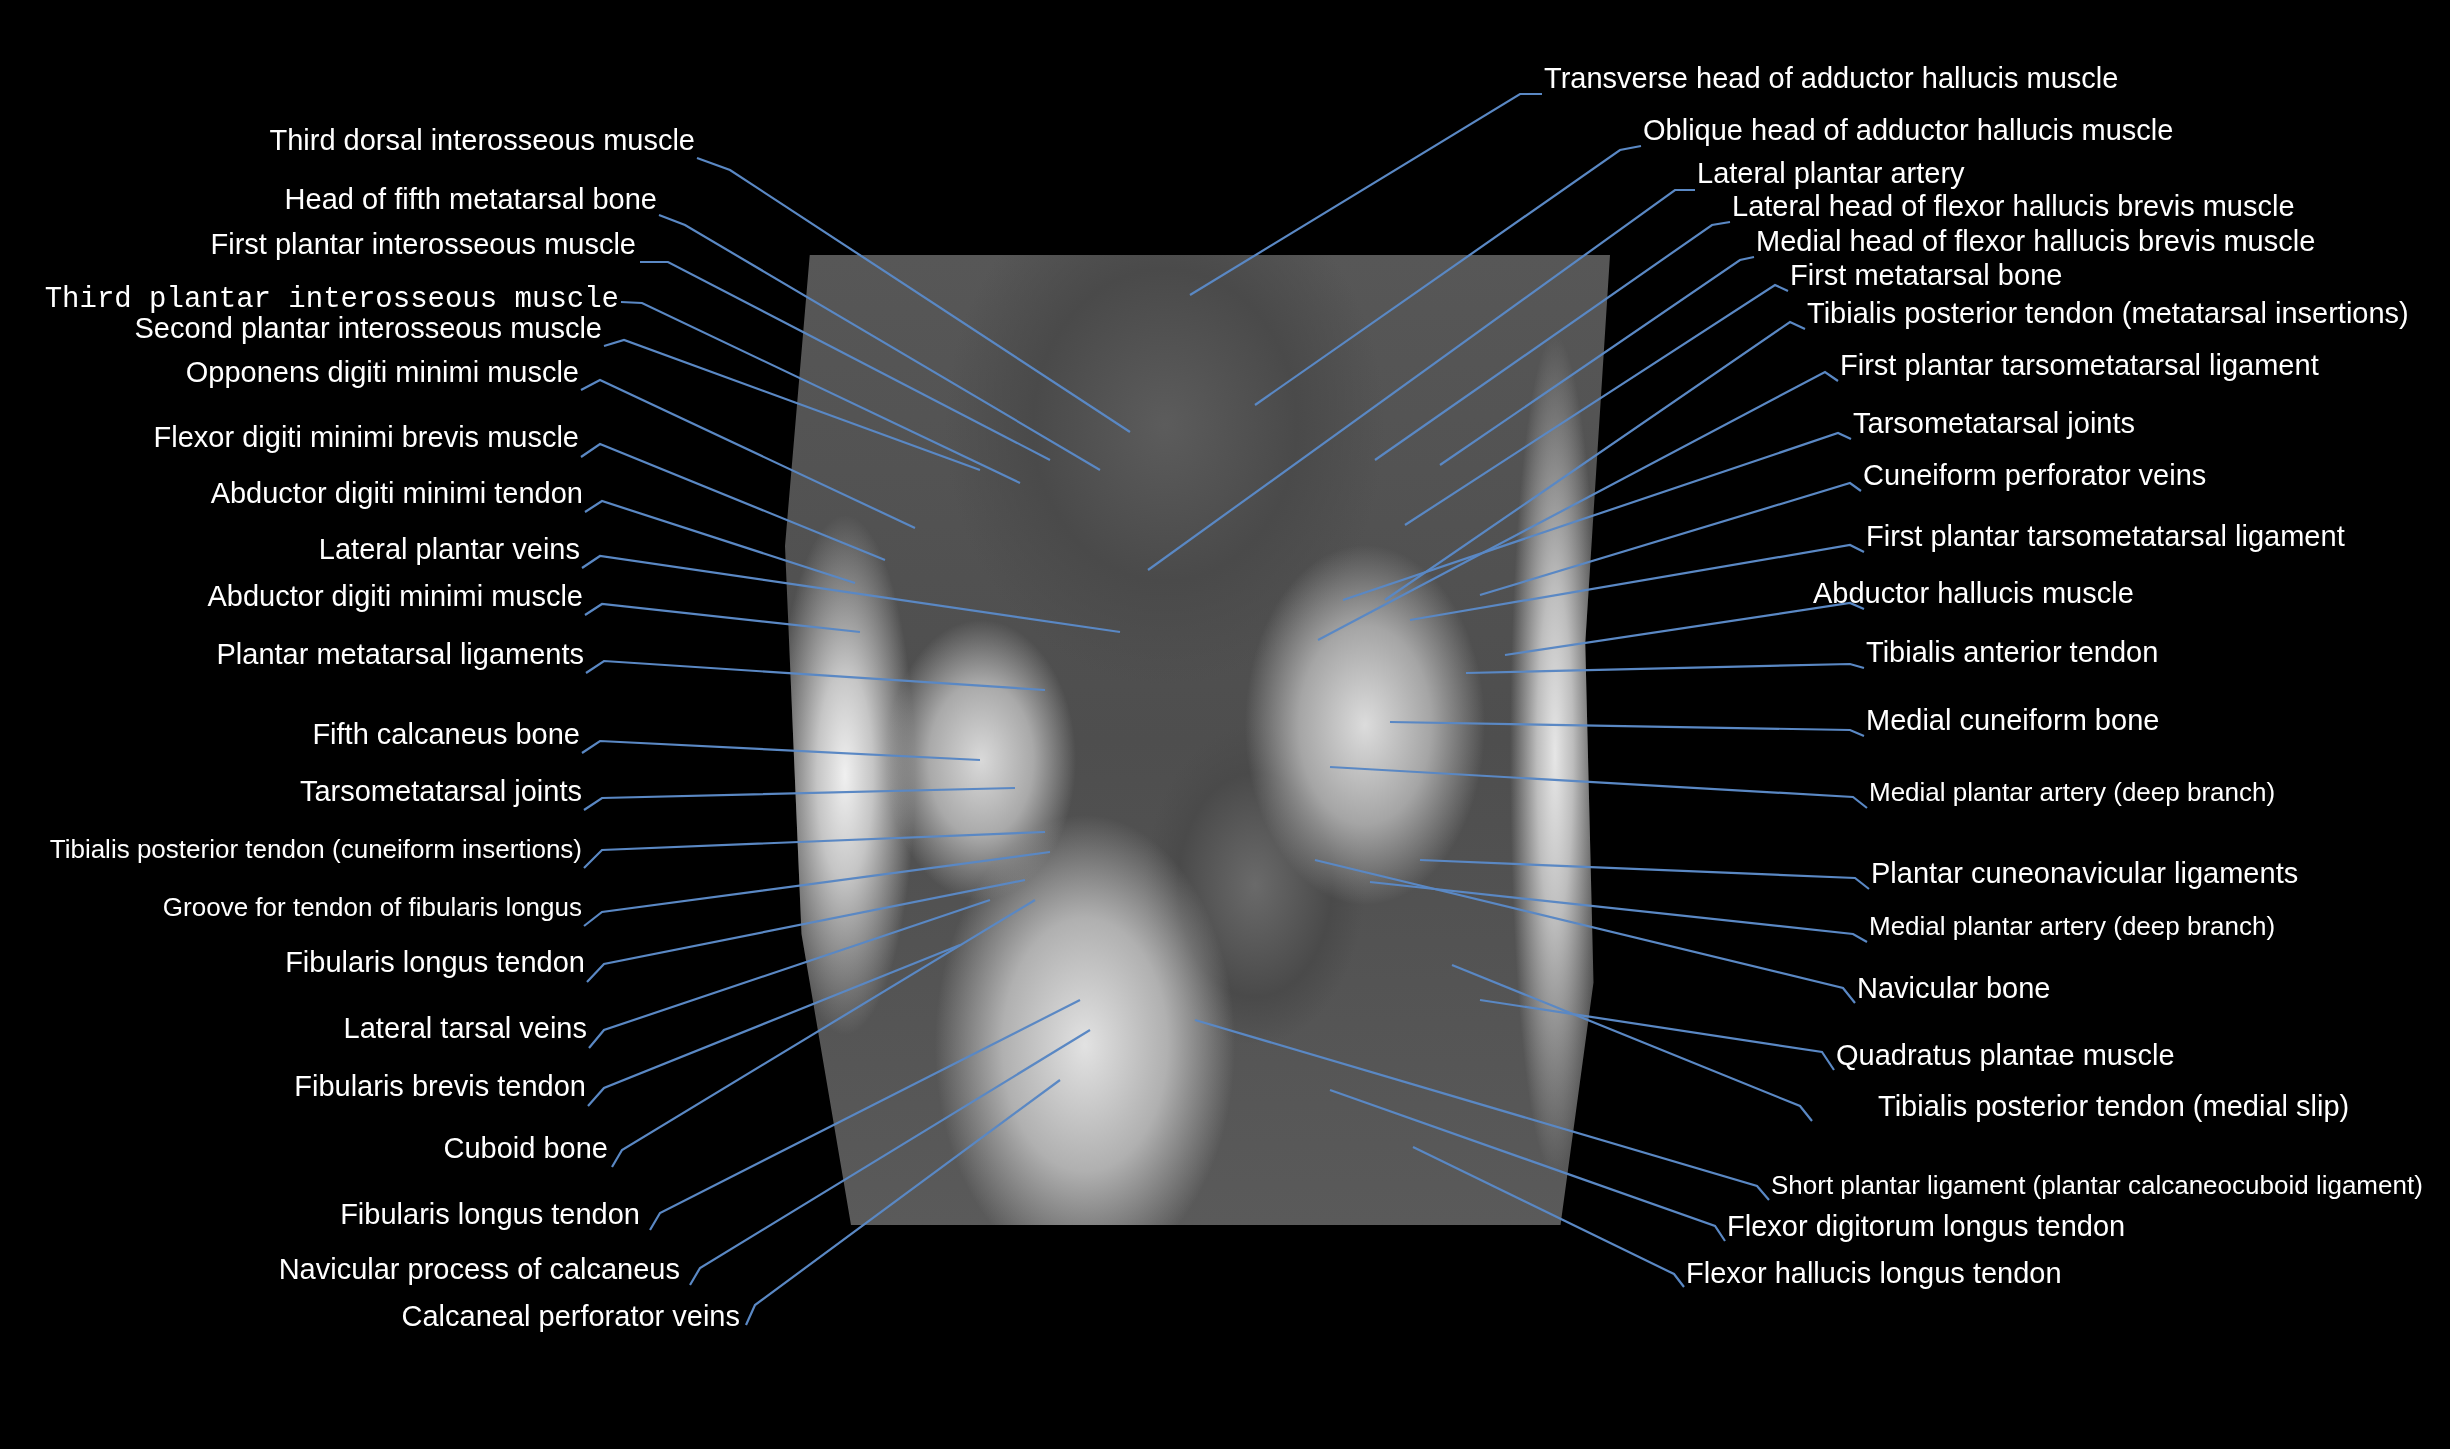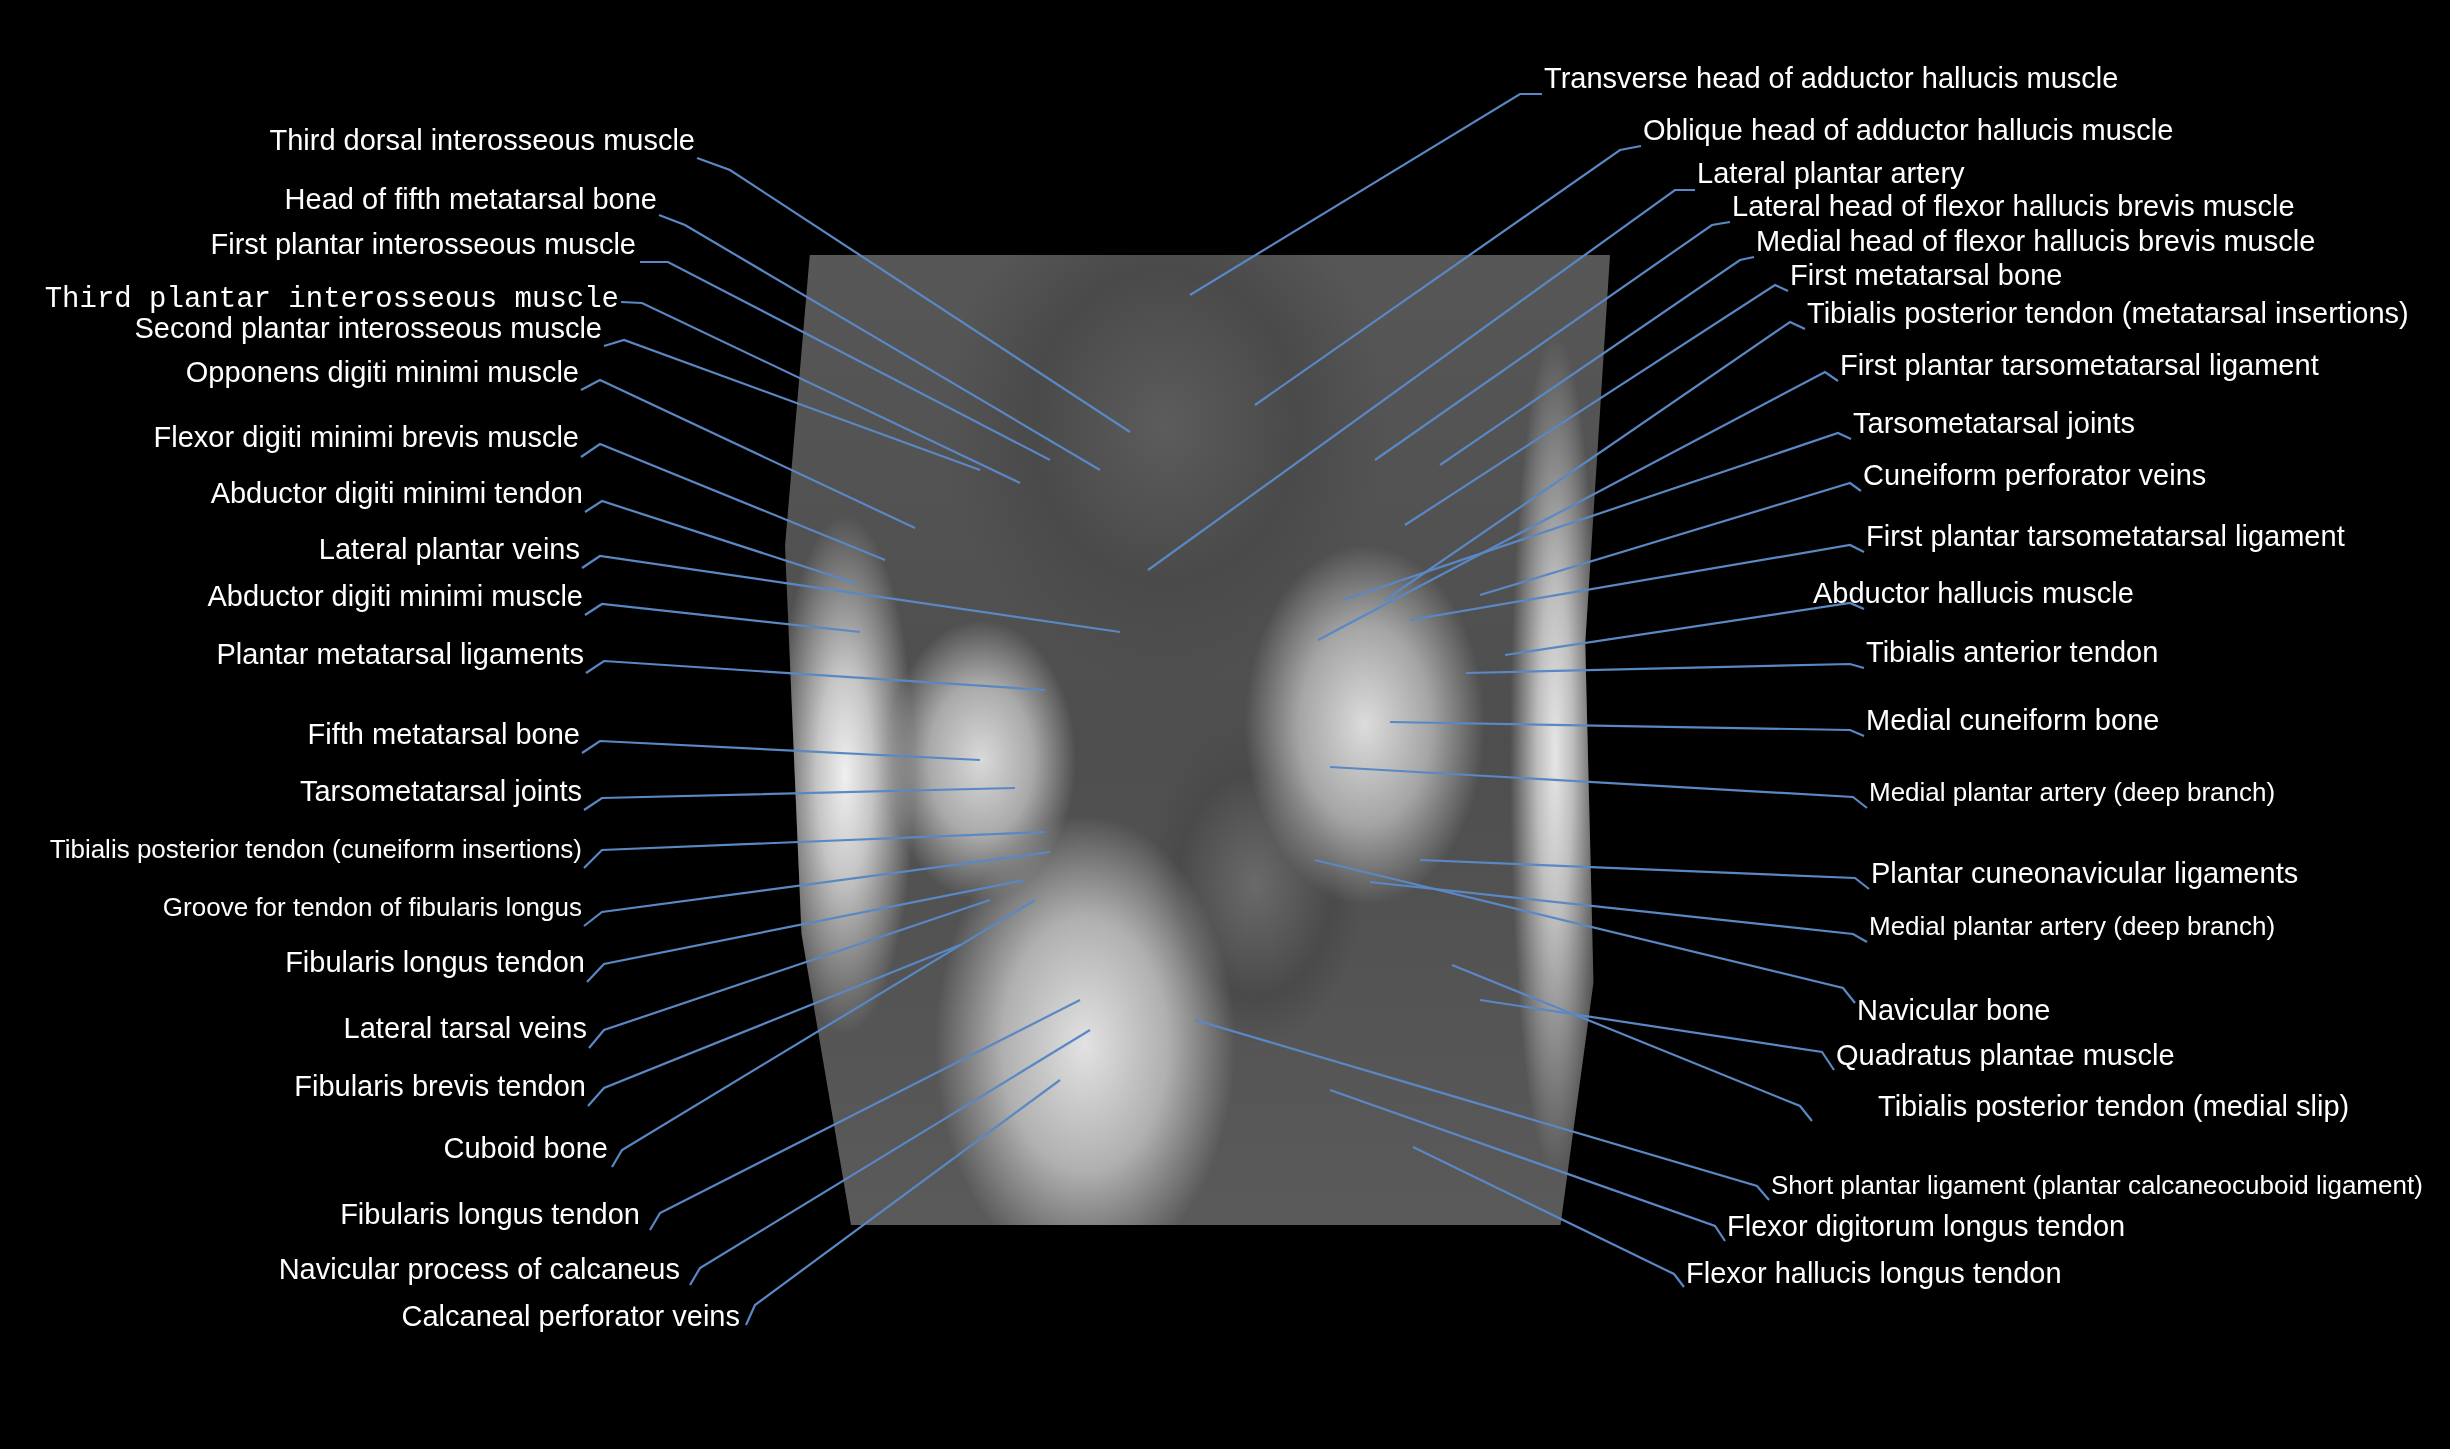--- a/index.html
+++ b/index.html
@@ -88,21 +88,21 @@
       <div class="lbl r" style="right: 1793px; top: 182px;">Head of fifth metatarsal bone</div>
       <div class="lbl r" style="right: 1814px; top: 227px;">First plantar interosseous muscle</div>
       <div class="lbl r" style="right: 1831px; top: 283px; font-family: Liberation Mono, monospace;">Third plantar interosseous muscle</div>
       <div class="lbl r" style="right: 1848px; top: 311px;">Second plantar interosseous muscle</div>
       <div class="lbl r" style="right: 1871px; top: 355px;">Opponens digiti minimi muscle</div>
       <div class="lbl r" style="right: 1871px; top: 420px;">Flexor digiti minimi brevis muscle</div>
       <div class="lbl r" style="right: 1867px; top: 476px;">Abductor digiti minimi tendon</div>
       <div class="lbl r" style="right: 1870px; top: 532px;">Lateral plantar veins</div>
       <div class="lbl r" style="right: 1867px; top: 579px;">Abductor digiti minimi muscle</div>
       <div class="lbl r" style="right: 1866px; top: 637px;">Plantar metatarsal ligaments</div>
-      <div class="lbl r" style="right: 1870px; top: 717px;">Fifth metatarsal bone</div>
+      <div class="lbl r" style="right: 1870px; top: 717px;">Fifth calcaneus bone</div>
       <div class="lbl r" style="right: 1868px; top: 774px;">Tarsometatarsal joints</div>
       <div class="lbl r small" style="right: 1868px; top: 832px;">Tibialis posterior tendon (cuneiform insertions)</div>
       <div class="lbl r small" style="right: 1868px; top: 890px;">Groove for tendon of fibularis longus</div>
       <div class="lbl r" style="right: 1865px; top: 945px;">Fibularis longus tendon</div>
       <div class="lbl r" style="right: 1863px; top: 1011px;">Lateral tarsal veins</div>
       <div class="lbl r" style="right: 1864px; top: 1069px;">Fibularis brevis tendon</div>
       <div class="lbl r" style="right: 1842px; top: 1131px;">Cuboid bone</div>
       <div class="lbl r" style="right: 1810px; top: 1197px;">Fibularis longus tendon</div>
       <div class="lbl r" style="right: 1770px; top: 1252px;">Navicular process of calcaneus</div>
       <div class="lbl r" style="right: 1710px; top: 1299px;">Calcaneal perforator veins</div>
@@ -118,20 +118,20 @@
       <div class="lbl" style="left: 1840px; top: 348px;">First plantar tarsometatarsal ligament</div>
       <div class="lbl" style="left: 1853px; top: 406px;">Tarsometatarsal joints</div>
       <div class="lbl" style="left: 1863px; top: 458px;">Cuneiform perforator veins</div>
       <div class="lbl" style="left: 1866px; top: 519px;">First plantar tarsometatarsal ligament</div>
       <div class="lbl" style="left: 1785px; top: 576px; margin-left: 28px;">Abductor hallucis muscle</div>
       <div class="lbl" style="left: 1866px; top: 635px;">Tibialis anterior tendon</div>
       <div class="lbl" style="left: 1866px; top: 703px;">Medial cuneiform bone</div>
       <div class="lbl small" style="left: 1869px; top: 775px;">Medial plantar artery (deep branch)</div>
       <div class="lbl" style="left: 1871px; top: 856px;">Plantar cuneonavicular ligaments</div>
       <div class="lbl small" style="left: 1869px; top: 909px;">Medial plantar artery (deep branch)</div>
-      <div class="lbl" style="left: 1857px; top: 971px; margin-top: 22px;">Navicular bone</div>
+      <div class="lbl" style="left: 1857px; top: 971px;">Navicular bone</div>
       <div class="lbl" style="left: 1836px; top: 1038px;">Quadratus plantae muscle</div>
       <div class="lbl" style="left: 1878px; top: 1089px;">Tibialis posterior tendon (medial slip)</div>
       <div class="lbl small" style="left: 1771px; top: 1168px;">Short plantar ligament (plantar calcaneocuboid ligament)</div>
       <div class="lbl" style="left: 1727px; top: 1209px;">Flexor digitorum longus tendon</div>
       <div class="lbl" style="left: 1686px; top: 1256px;">Flexor hallucis longus tendon</div>
     </div>
 </div>
 
 </body></html>

